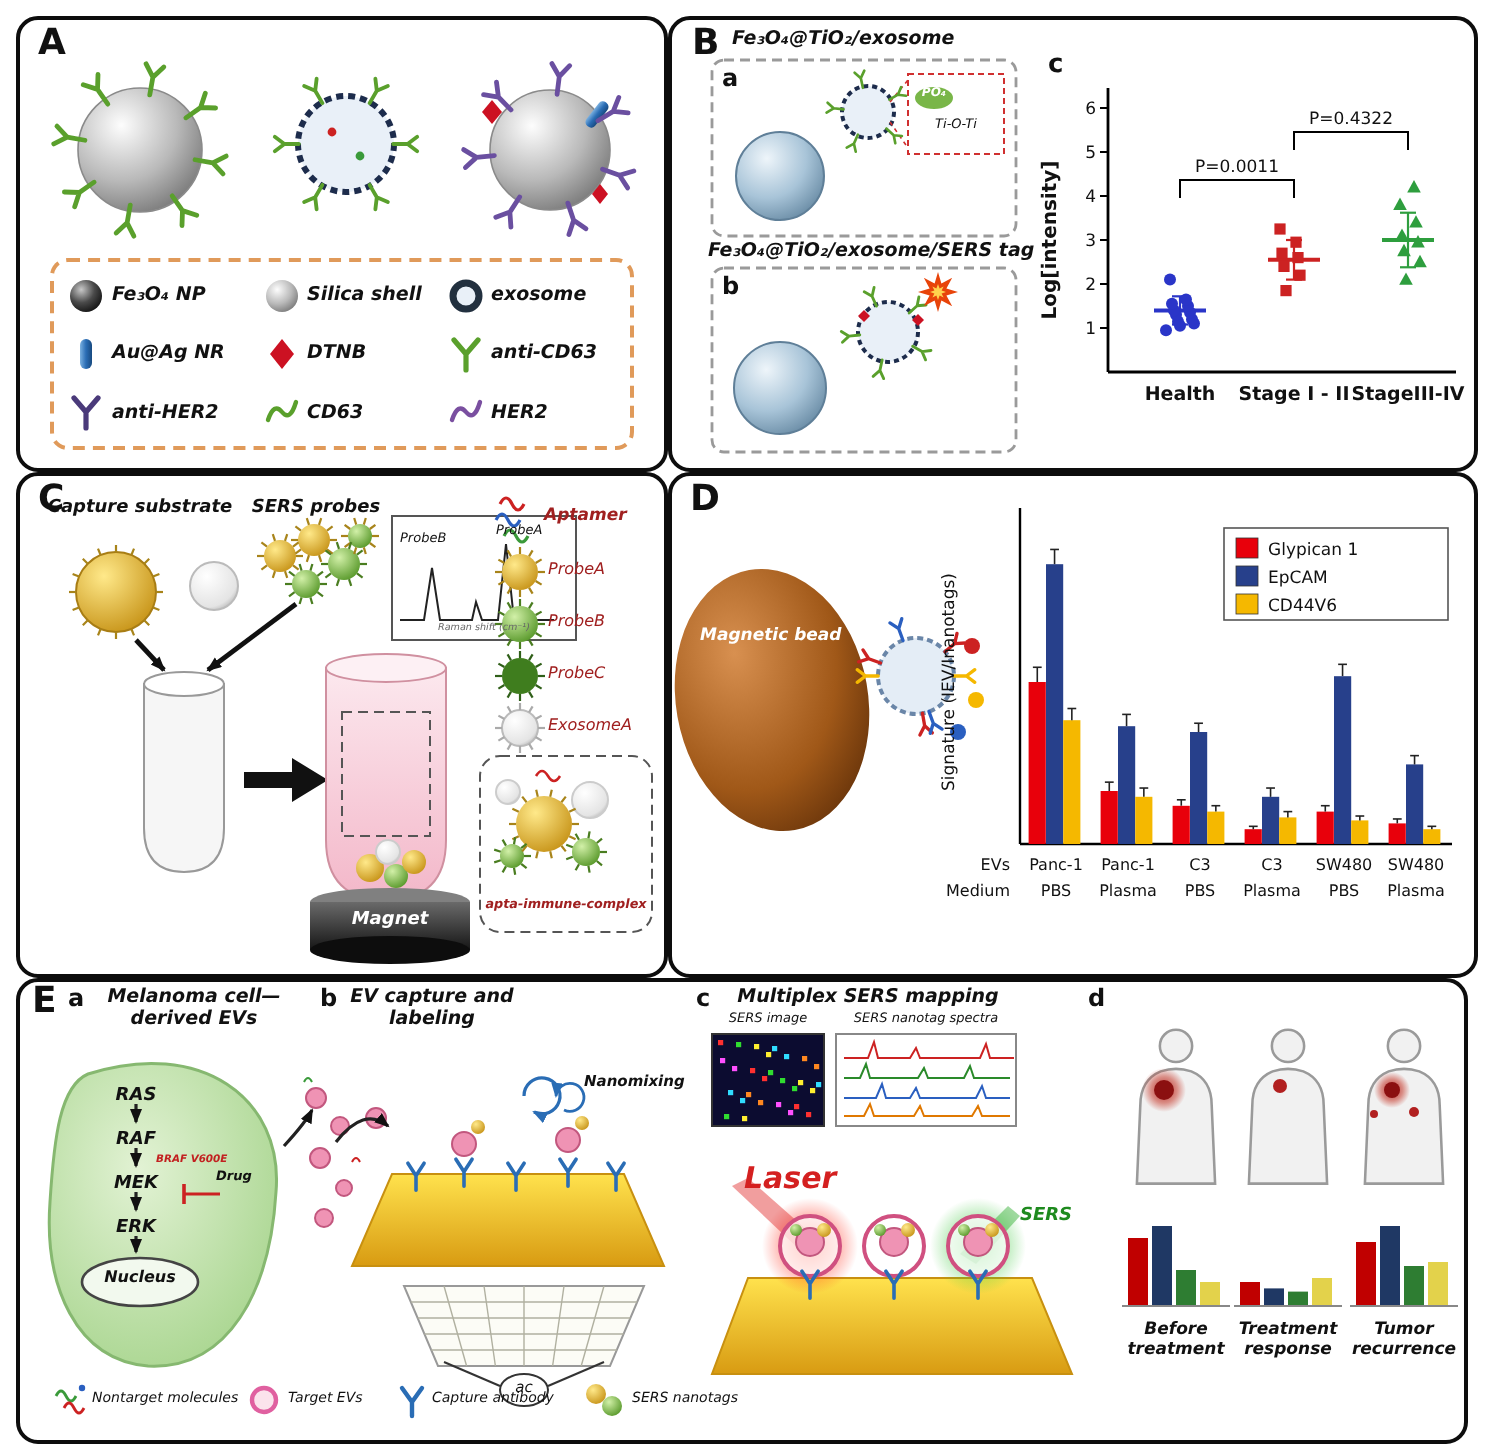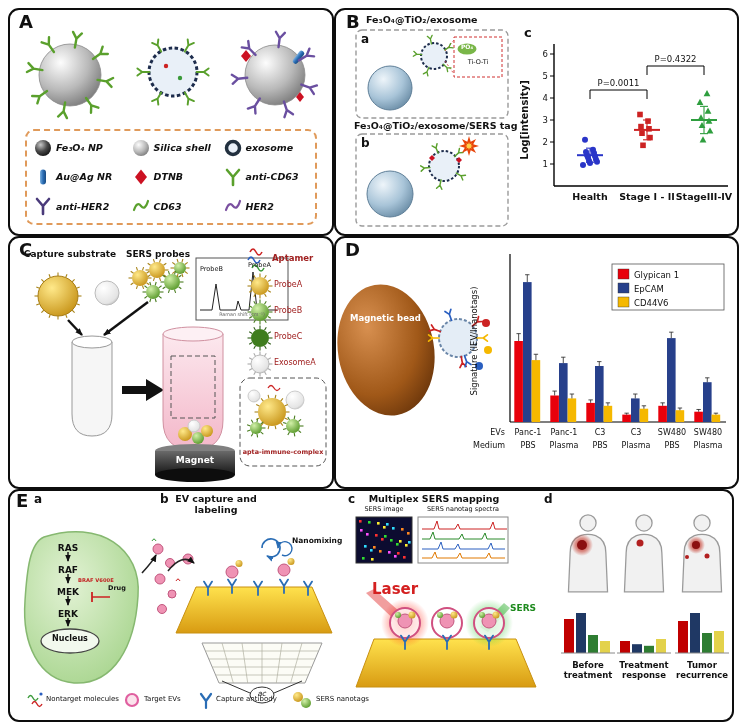--- a/index.html
+++ b/index.html
@@ -1,21 +1,21 @@
 <!DOCTYPE html>
 <html><head>
 <meta charset="utf-8">
 <style>
   html,body{margin:0;padding:0;}
   body{width:743px;height:726px;position:relative;background:#fff;
        font-family:"DejaVu Sans","Liberation Sans",sans-serif;color:#111;overflow:hidden;}
   .panel{position:absolute;border:2.5px solid #0d0d0d;border-radius:11px;background:#fff;}
   .plabel{position:absolute;font-size:18px;font-weight:bold;line-height:1;}
   .sub{position:absolute;font-size:12px;font-weight:bold;line-height:1;}
-  .t{position:absolute;line-height:1.12;}
+  .t{position:absolute;line-height:1.12;font-style:italic;}
   .b{font-weight:bold;}
   .c{text-align:center;}
   .abs{position:absolute;}
   svg text{font-family:"DejaVu Sans","Liberation Sans",sans-serif;fill:#111;}
   .legendA{position:absolute;left:15px;top:119px;width:292px;height:96px;border:2px dashed #e09a5a;
            border-radius:9px;display:grid;grid-template-columns:1.06fr 1fr 0.94fr;align-items:center;
            padding:2px 6px;box-sizing:border-box;}
   .legendA .item{display:flex;align-items:center;gap:3px;font-size:9.5px;font-weight:bold;white-space:nowrap;font-style:italic;}
 </style>
 </head>
@@ -823,20 +823,21 @@
       </g>
       <g transform="translate(437,150) scale(0.9)">
         <path d="M0,9 L0,1 M0,1 L-4.5,-6 M0,1 L4.5,-6" stroke="#2a6db5" stroke-width="2" fill="none" stroke-linecap="round"></path>
       </g>
       <g transform="translate(479,150) scale(0.9)">
         <path d="M0,9 L0,1 M0,1 L-4.5,-6 M0,1 L4.5,-6" stroke="#2a6db5" stroke-width="2" fill="none" stroke-linecap="round"></path>
       </g>
     </svg>
   <div class="plabel" style="left:6px;top:1px;">E</div>
   <div class="sub" style="left:24px;top:2px;">a</div>
+  <div class="t c b" style="left:34px;top:3px;width:106px;font-size:9.5px;">Melanoma cell—derived EVs</div>
   <div class="t c b" style="left:40px;top:52px;width:36px;font-size:9px;">RAS</div>
   <div class="t c b" style="left:40px;top:74px;width:36px;font-size:9px;">RAF</div>
   <div class="t c b" style="left:40px;top:96px;width:36px;font-size:9px;">MEK</div>
   <div class="t c b" style="left:40px;top:118px;width:36px;font-size:9px;">ERK</div>
   <div class="t c b" style="left:32px;top:144px;width:56px;font-size:8px;">Nucleus</div>
   <div class="t b" style="left:68px;top:87px;font-size:5.2px;color:#c22020;">BRAF V600E</div>
   <div class="t b" style="left:98px;top:94px;font-size:6.5px;">Drug</div>
   <div class="sub" style="left:150px;top:2px;">b</div>
   <div class="t c b" style="left:158px;top:3px;width:96px;font-size:9.5px;">EV capture and labeling</div>
   <div class="t b" style="left:282px;top:46px;font-size:7.5px;">Nanomixing</div>

